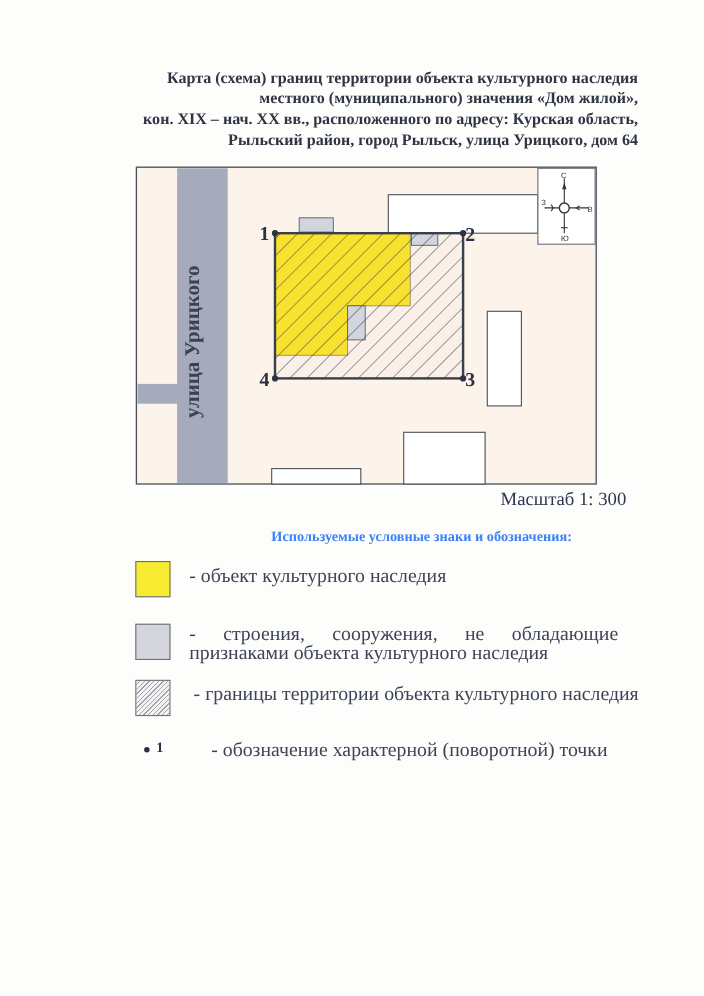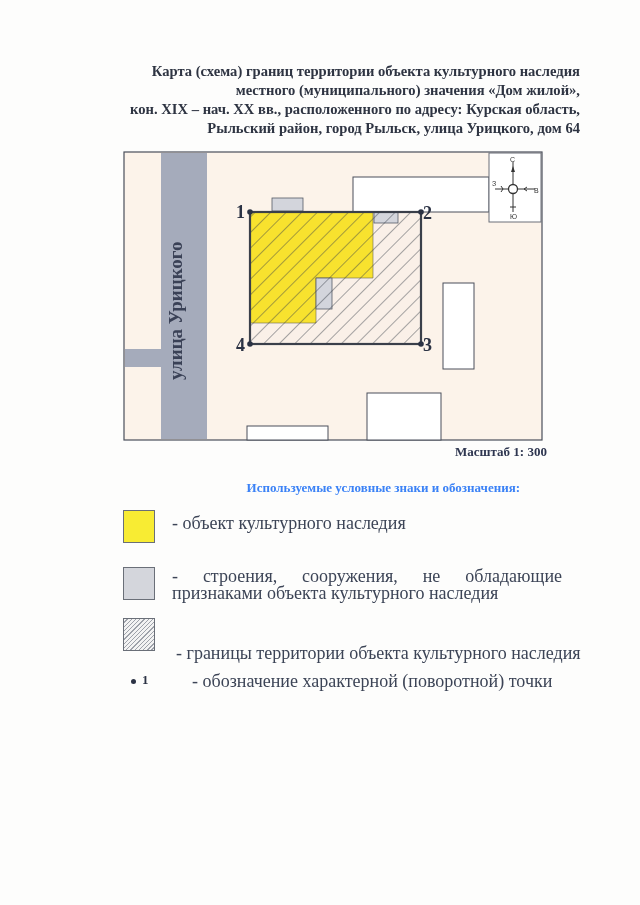--- a/index.html
+++ b/index.html
@@ -7,21 +7,21 @@
     width:640px; height:905px; background:#fdfdfc; position:relative; overflow:hidden;
     font-family:"Liberation Serif","DejaVu Serif",serif; color:#2a3140;
   }
   .title {
     position:absolute; left:60px; top:62px; width:520px; text-align:right;
     font-weight:bold; font-size:14.6px; line-height:19px; color:#2e3442;
   }
   .title div { white-space:nowrap; }
   .map { position:absolute; left:0; top:0; }
   .scale {
-    position:absolute; left:455px; top:444px; font-weight:bold; font-size:13px; color:#2e3650;text-align:center;
+    position:absolute; left:455px; top:444px; font-weight:normal; font-size:17px; color:#2e3650;text-align:center;
   }
   .legend-title {
     position:absolute; left:120px; top:480px; width:400px; text-align:right;
     font-weight:bold; font-size:13px; color:#3b82f6;
   }
   .legend-item { position:absolute; left:0; width:640px; }
   .swatch { position:absolute; width:32px; height:33px; box-sizing:border-box; border:1px solid #6a6f78; }
   .sw-yellow { background:#f8ec33; }
   .sw-gray { background:#d4d6dc; }
   .sw-hatch { background:repeating-linear-gradient(135deg,#f3f3f3 0 2px,#9ea2aa 2px 3px); }
@@ -114,20 +114,20 @@
   <div class="legend-text" style="left:172px;top:5px;">-  объект культурного наследия</div>
 </div>
 
 <div class="legend-item" style="top:567px;">
   <div class="swatch sw-gray" style="left:123px;top:0;"></div>
   <div class="legend-text justify" style="left:172px;top:1px;width:390px;">-  строения, сооружения, не обладающие признаками объекта культурного наследия</div>
 </div>
 
 <div class="legend-item" style="top:618px;">
   <div class="swatch sw-hatch" style="left:123px;top:0;"></div>
-  <div class="legend-text" style="left:176px;top:4px;margin-top:23px;">- границы территории объекта культурного наследия</div>
+  <div class="legend-text" style="left:176px;top:4px;">- границы территории объекта культурного наследия</div>
 </div>
 
 <div class="legend-item" style="top:672px;">
   <div class="dot" style="left:131px;top:7px;"></div>
   <div class="dot-label" style="left:142px;top:0;">1</div>
   <div class="legend-text" style="left:192px;top:1px;">- обозначение характерной (поворотной) точки</div>
 </div>
 
 </body></html>

